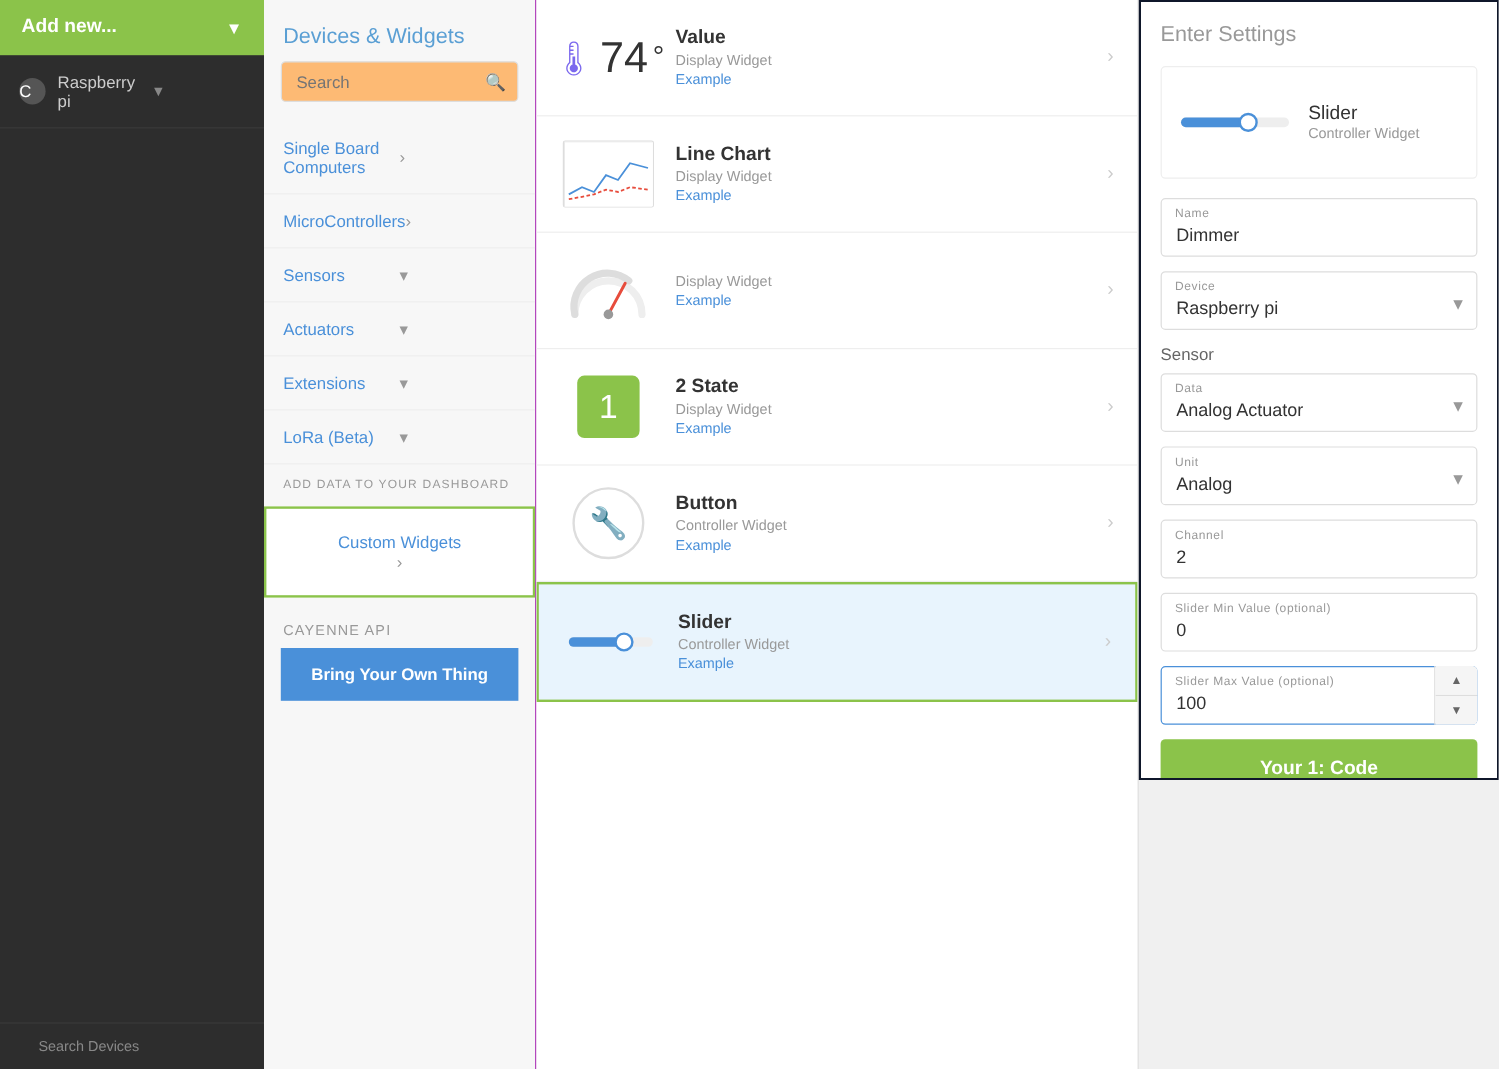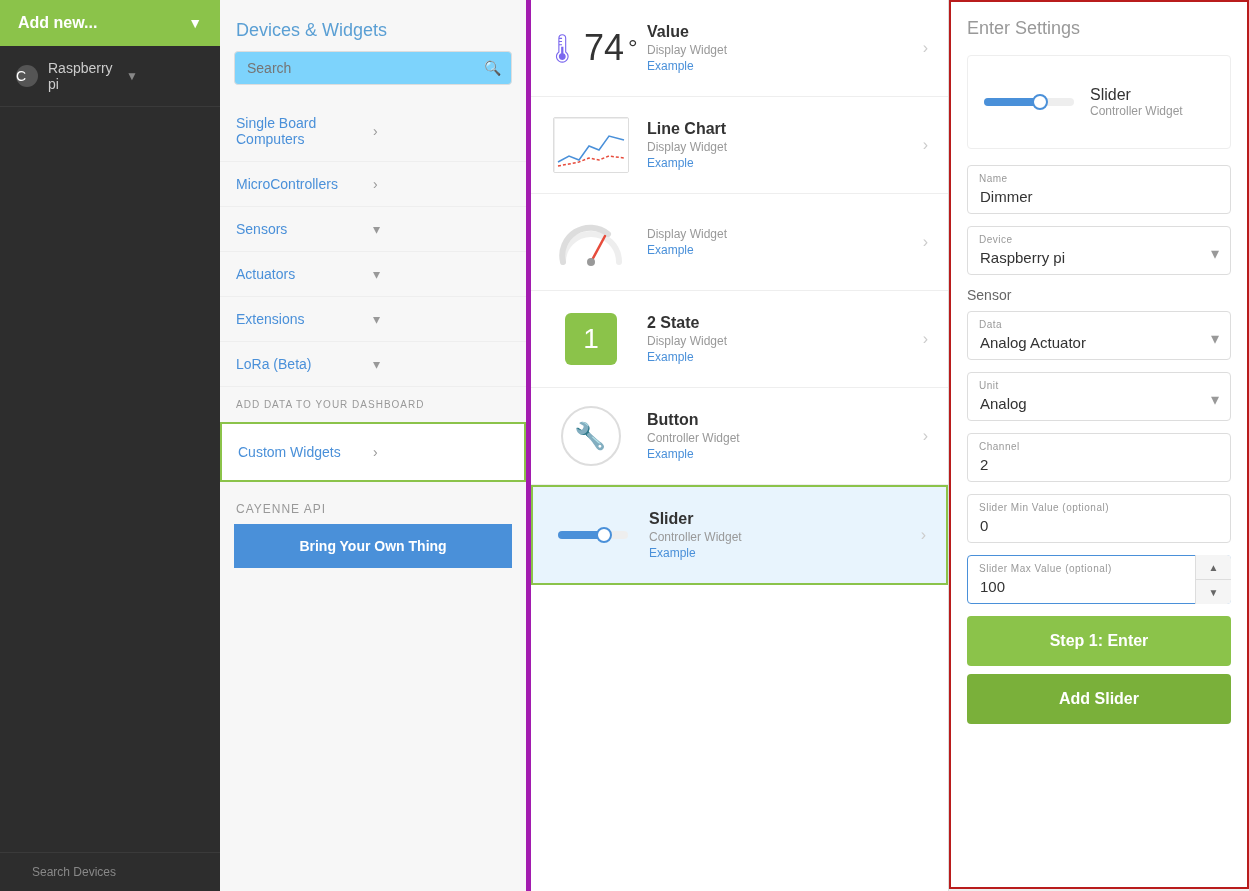--- a/index.html
+++ b/index.html
@@ -55,23 +55,23 @@
     .sidebar-bottom {
       margin-top: auto;
       padding: 12px 32px;
       color: #888;
       font-size: 12px;
       border-top: 1px solid #3a3a3a;
     }
 
     
     .middle-panel {
-      width: 311px;
+      width: 227px;
       background: #f7f7f7;
-      border-right: 5px solid #a21caf;
+      border-right: 1px solid #a21caf;
       flex-shrink: 0;
       height: 891px;
       overflow-y: auto;
     }
     .devices-widgets-header {
       padding: 20px 16px 10px;
       font-size: 18px;
       color: #5a9fd4;
       font-weight: 400;
     }
@@ -79,21 +79,21 @@
       margin: 0 14px 16px;
       position: relative;
     }
     .search-box input {
       width: 100%;
       padding: 8px 36px 8px 12px;
       border: 1px solid #ddd;
       border-radius: 4px;
       font-size: 14px;
       color: #666;
-      background: #7dd3fc;
+      background: #fdba74;
       outline: none;
     }
     .search-box .search-icon {
       position: absolute;
       right: 10px;
       top: 50%;
       transform: translateY(-50%);
       color: #999;
       font-size: 14px;
     }
@@ -119,27 +119,29 @@
 
     .add-data-label {
       font-size: 10px;
       color: #999;
       letter-spacing: 1px;
       padding: 12px 16px 4px;
       text-transform: uppercase;
     }
     .custom-widgets-item {
       display: flex;
+      align-items: center;
       padding: 20px 16px;
       cursor: pointer;
       border: 2px solid #8bc34a;
       margin: 8px 0;
       color: #4a90d9;
       font-size: 14px;
       background: white;
+      flex-direction: column;
     }
     .custom-widgets-item span { flex: 1; }
     .custom-widgets-item .nav-arrow { color: #999; font-size: 14px; }
 
     .cayenne-api-label {
       font-size: 12px;
       color: #999;
       letter-spacing: 1px;
       padding: 12px 16px 8px;
       text-transform: uppercase;
@@ -276,23 +278,23 @@
       border-radius: 50%;
       position: absolute;
       left: 38px;
       top: -4px;
     }
 
     
     .settings-panel {
       width: 300px;
       background: white;
-      border: 2px solid #b91c1c;
+      border: 2px solid #0f172a;
       flex-shrink: 0;
-      height: 889px;
+      height: 650px;
       overflow-y: auto;
       padding: 16px;
     }
     .settings-header {
       font-size: 18px;
       color: #999;
       font-weight: 300;
       margin-bottom: 16px;
     }
     .settings-widget-preview {
@@ -680,21 +682,21 @@
     <span class="form-label">Slider Max Value (optional)</span>
     <input type="text" class="spinner-input" value="100" style="">
     <div class="spinner-btns">
       <button class="spinner-up">▲</button>
       <button class="spinner-down">▼</button>
     </div>
   </div>
 
   
   <button class="step-btn">
-    <span>Step 1: Enter</span>
+    <span>Your 1: Code</span>
   </button>
 
   
   <button class="add-widget-btn">
     <span>Add Slider</span>
   </button>
 
 </div>
 
 </body></html>

